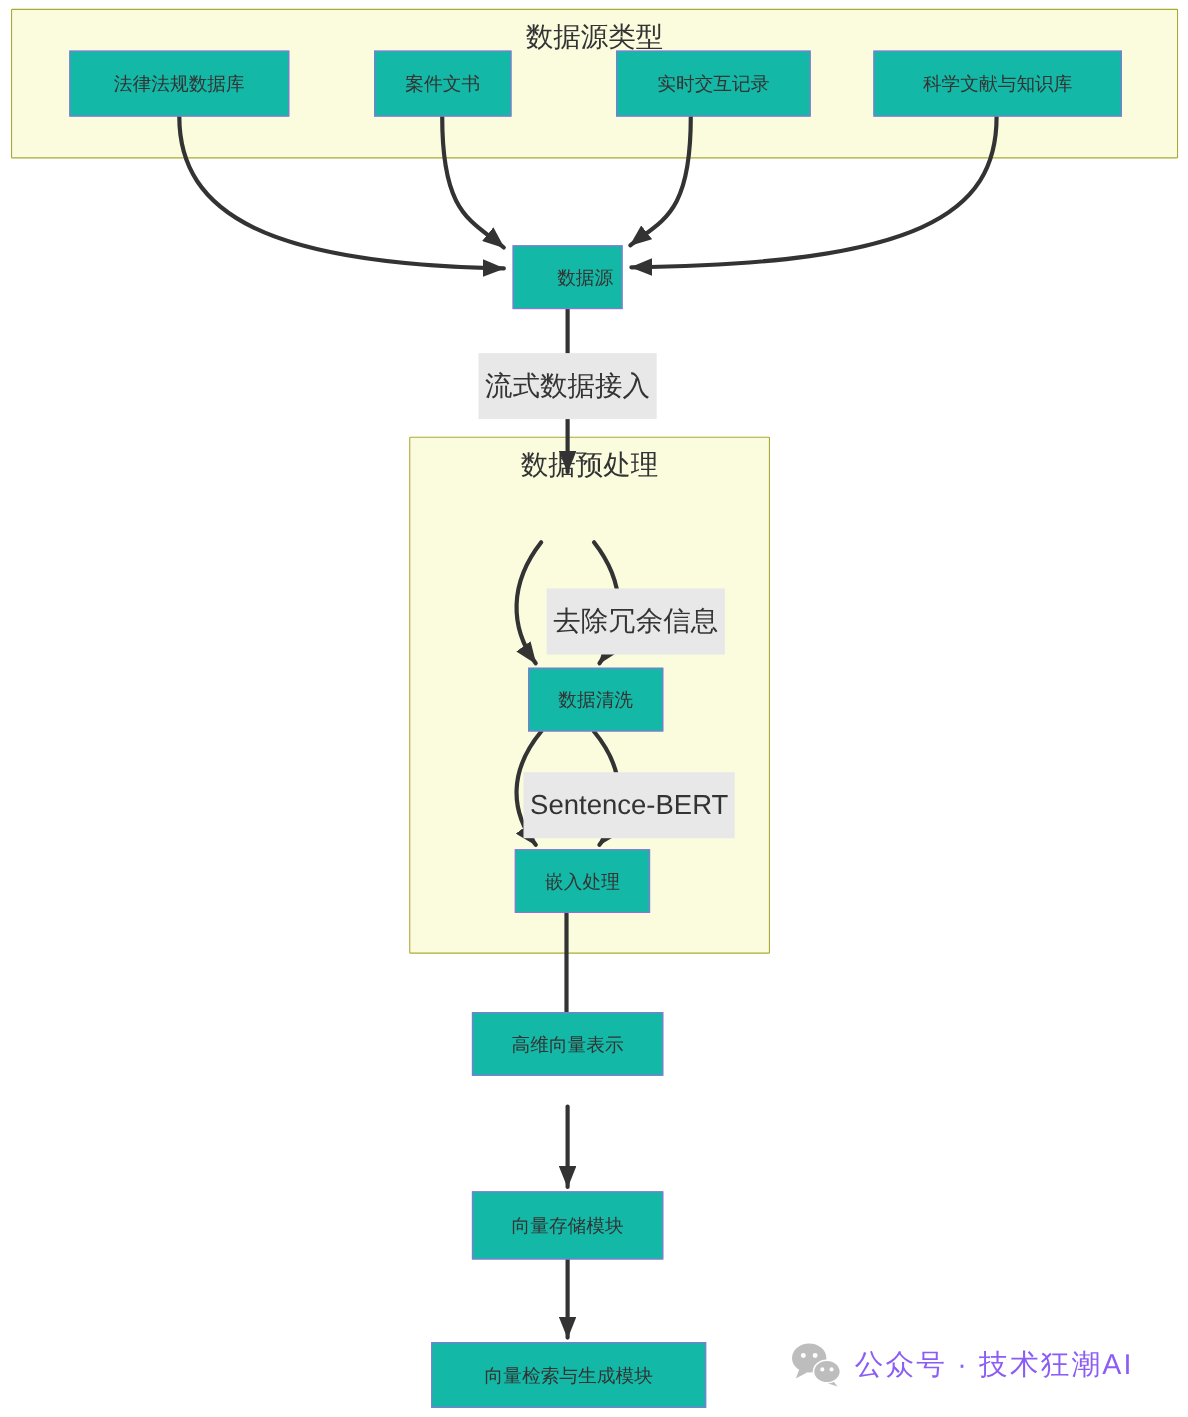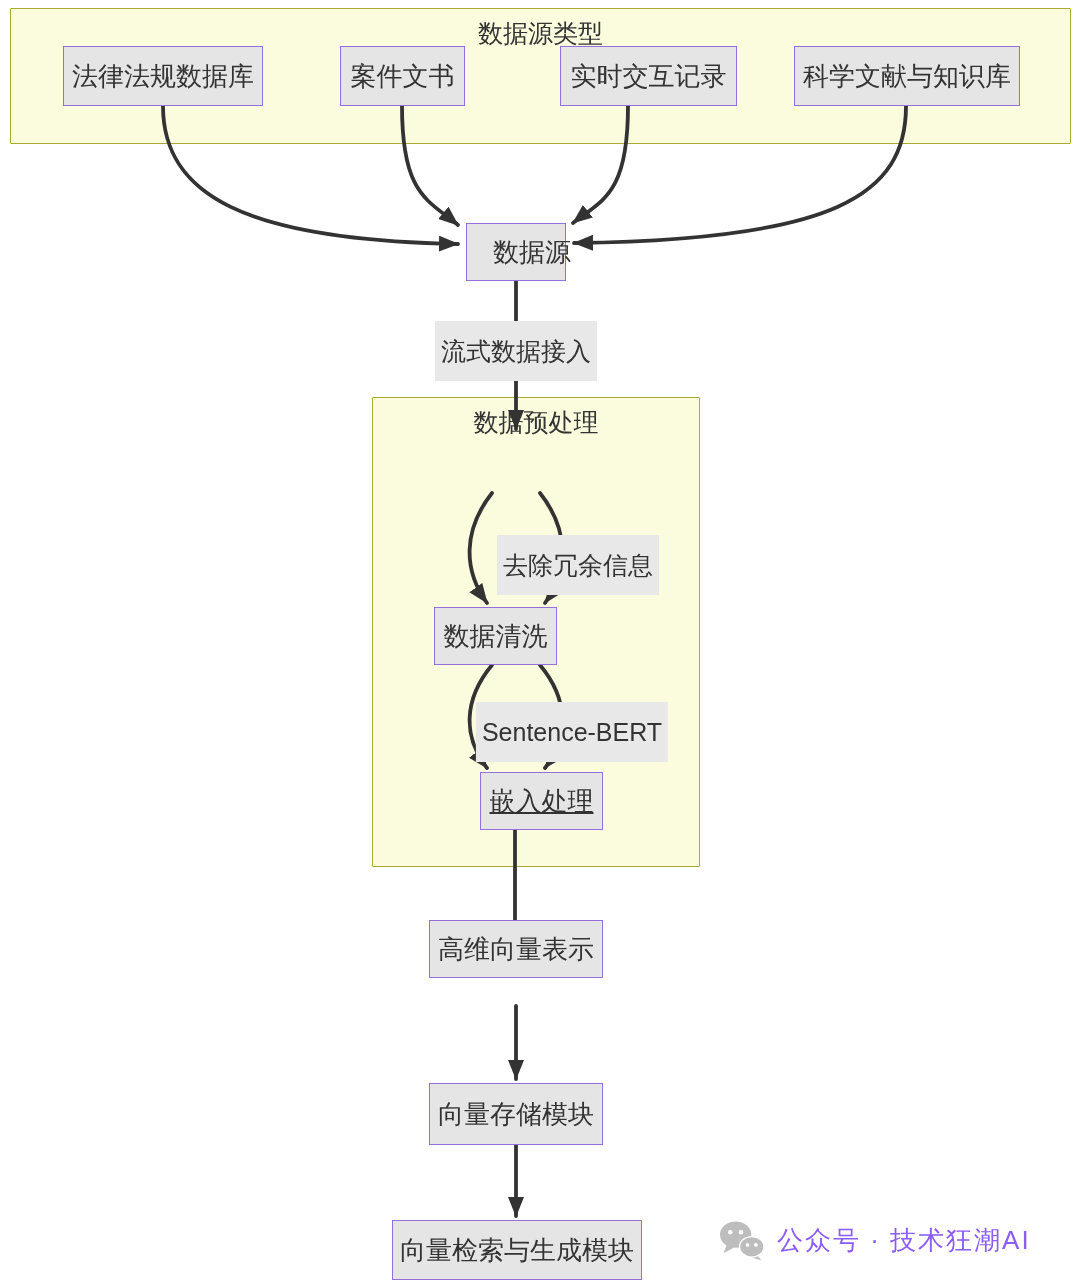--- a/index.html
+++ b/index.html
@@ -17,32 +17,32 @@
     position:absolute; top:8px; left:0; right:0;
     text-align:center; font-size:25px; color:#333333; font-weight:400;
   }
   #cluster-source-types { left:10px;  top:8px;   width:1061px; height:136px; }
   #cluster-preprocess   { left:372px; top:397px; width:328px;  height:470px; }
 
   .edges-layer { position:absolute; left:0; top:0; z-index:2; }
 
   .node {
     position:absolute; box-sizing:border-box; z-index:3;
-    background:#e5e5e5; border:1.7px solid #9370db;
+    background:#14b8a6; border:1.7px solid #9370db;
     display:flex; align-items:center; justify-content:center;
-    font-size:26px; color:#333333; white-space:nowrap;
+    font-size:17px; color:#333333; white-space:nowrap;
   }
   #node-legal-db        { left:63px;  top:46px;   width:200px; height:60px; }
   #node-case-docs       { left:340px; top:46px;   width:125px; height:60px; }
   #node-realtime-logs   { left:543px; top:46px;   width:177px; height:60px;margin-left:17px; }
   #node-sci-knowledge   { left:794px; top:46px;   width:226px; height:60px; }
   #node-data-source     { left:466px; top:223px;  width:100px; height:58px;padding-left:32px; }
   #node-collect-module  { left:428px; top:433px;  width:174px; height:60px; }
-  #node-data-clean      { left:434px; top:607px;  width:123px; height:58px; }
-  #node-embed-process   { left:480px; top:772px;  width:123px; height:58px;text-decoration:underline; }
+  #node-data-clean      { left:480px; top:607px;  width:123px; height:58px; }
+  #node-embed-process   { left:468px; top:772px;  width:123px; height:58px; }
   #node-vector-repr     { left:429px; top:920px;  width:174px; height:58px; }
   #node-vector-store    { left:429px; top:1083px; width:174px; height:62px;text-align:right; }
   #node-vector-retrieve { left:392px; top:1220px; width:250px; height:60px; }
 
   .edge-label {
     position:absolute; z-index:4; transform:translateX(-50%);
     background:#e8e8e8; color:#333333; font-size:25px;
     padding:15px 6px; line-height:1.2; white-space:nowrap;
   }
   #edge-label-streaming { left:516px; top:321px; }

